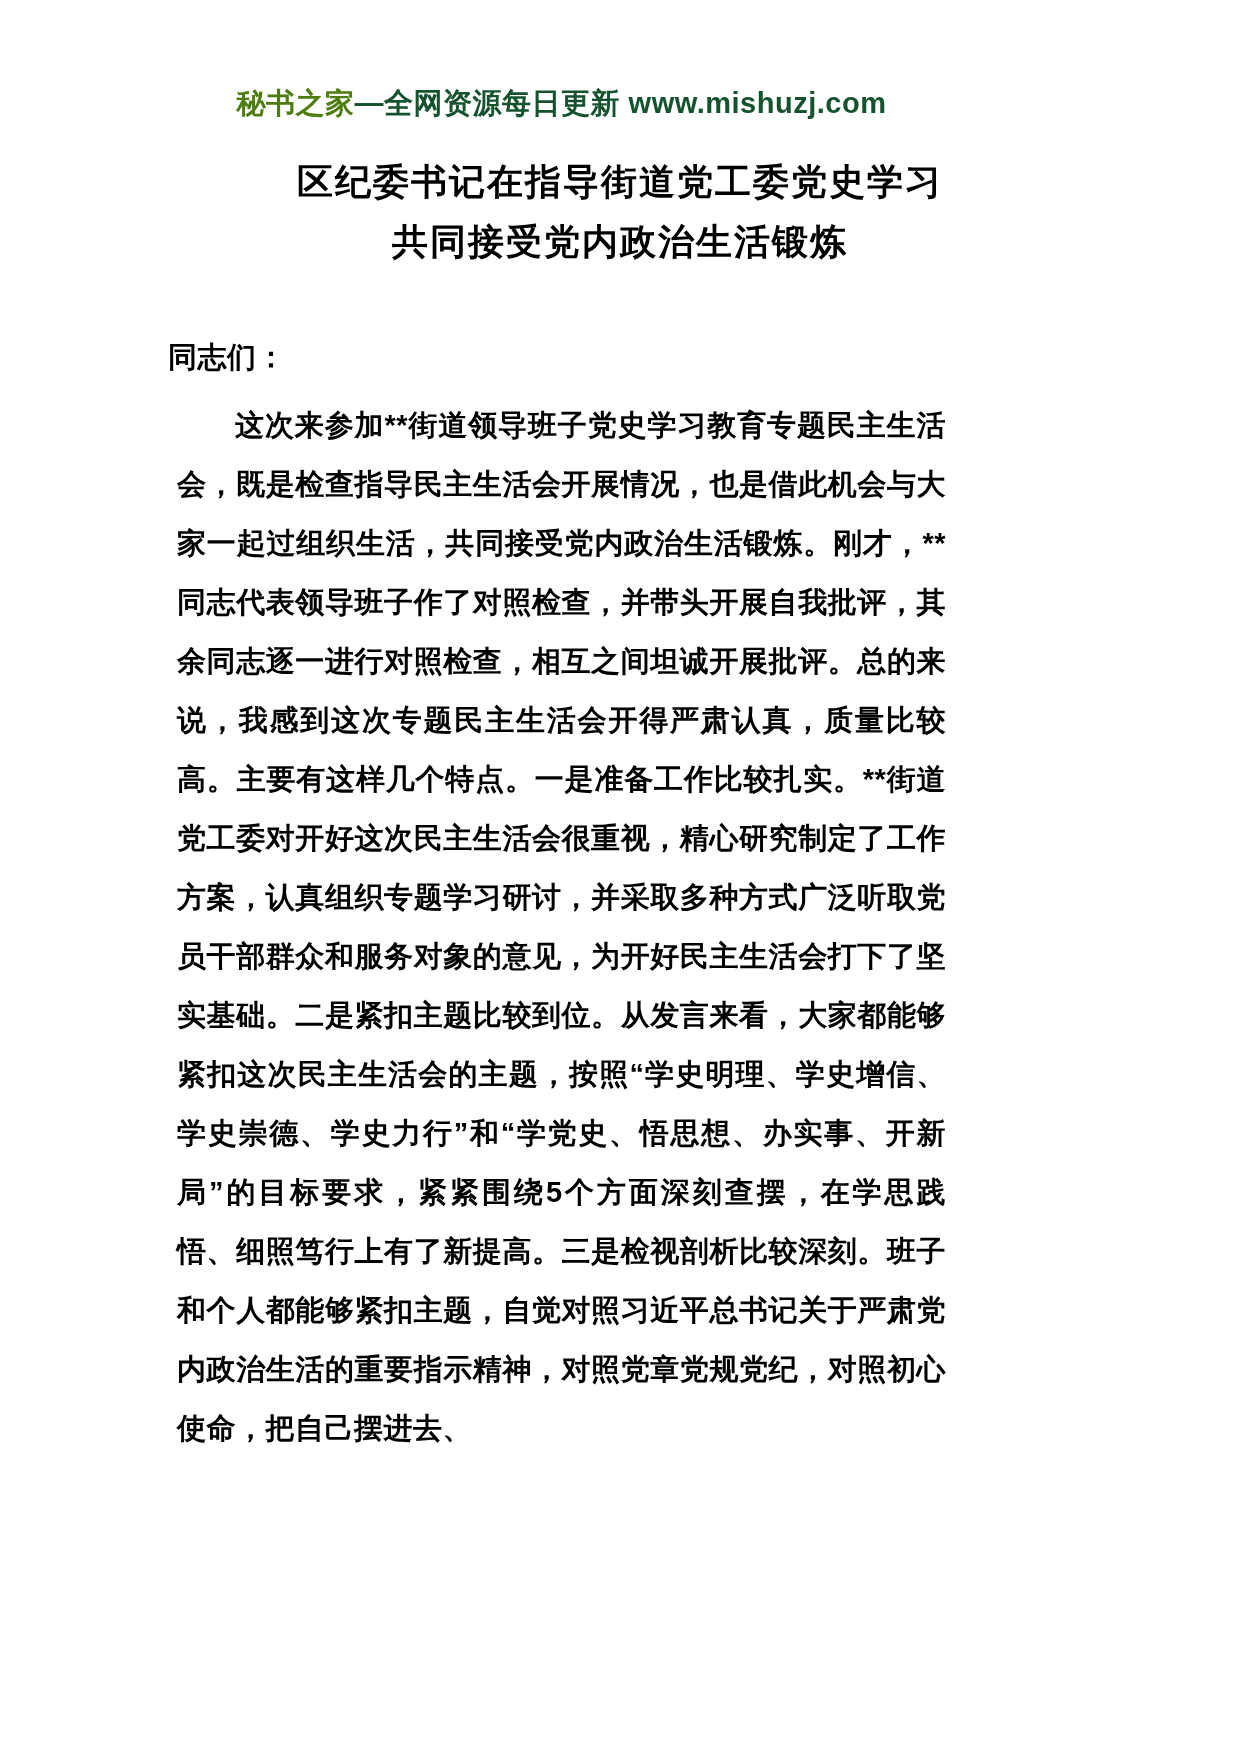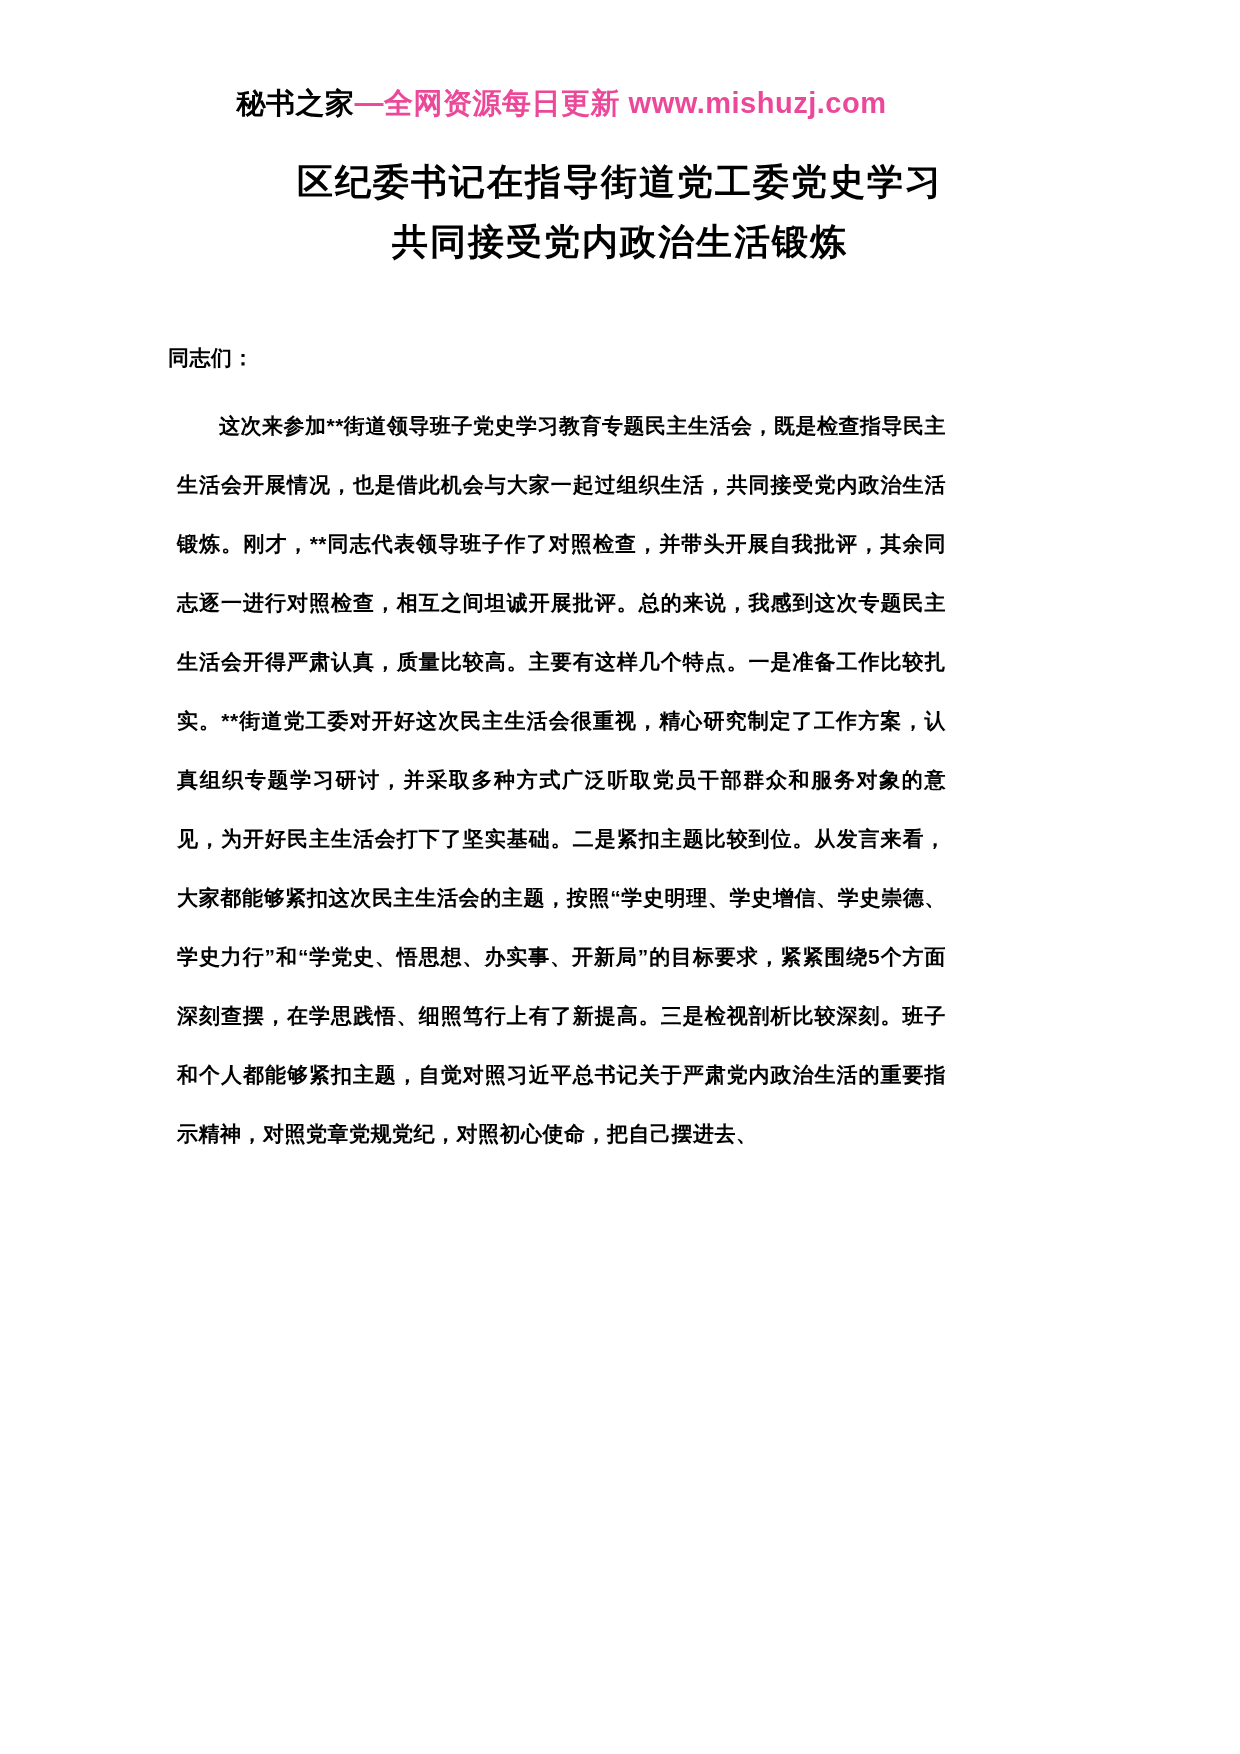--- a/index.html
+++ b/index.html
@@ -20,39 +20,39 @@
   .header-wrap {
     padding-top: 84px;
     margin: 0 285px 0 168px;
     text-align: center;
     font-size: 29px;
     font-weight: 700;
     letter-spacing: 0.5px;
     white-space: nowrap;
   }
   .brand {
-    color: #000000;
+    color: #4d7c0f;
   }
   .header-rest {
-    color: #ec4899;
+    color: #14532d;
   }
   .title {
     margin: 28px 40px 0 40px;
     text-align: center;
     font-size: 36px;
     font-weight: 700;
     line-height: 60px;
     letter-spacing: 2px;
   }
   .title-line {
     display: block;
   }
   .body-text {
     margin: 56px 285px 0 168px;
-    font-size: 21px;
+    font-size: 29px;
     font-weight: 600;
     line-height: 59px;
     text-align: justify;
     letter-spacing: 0.5px;
   }
   .salutation {
     margin: 0;
   }
   .para {
     margin: 9px;

